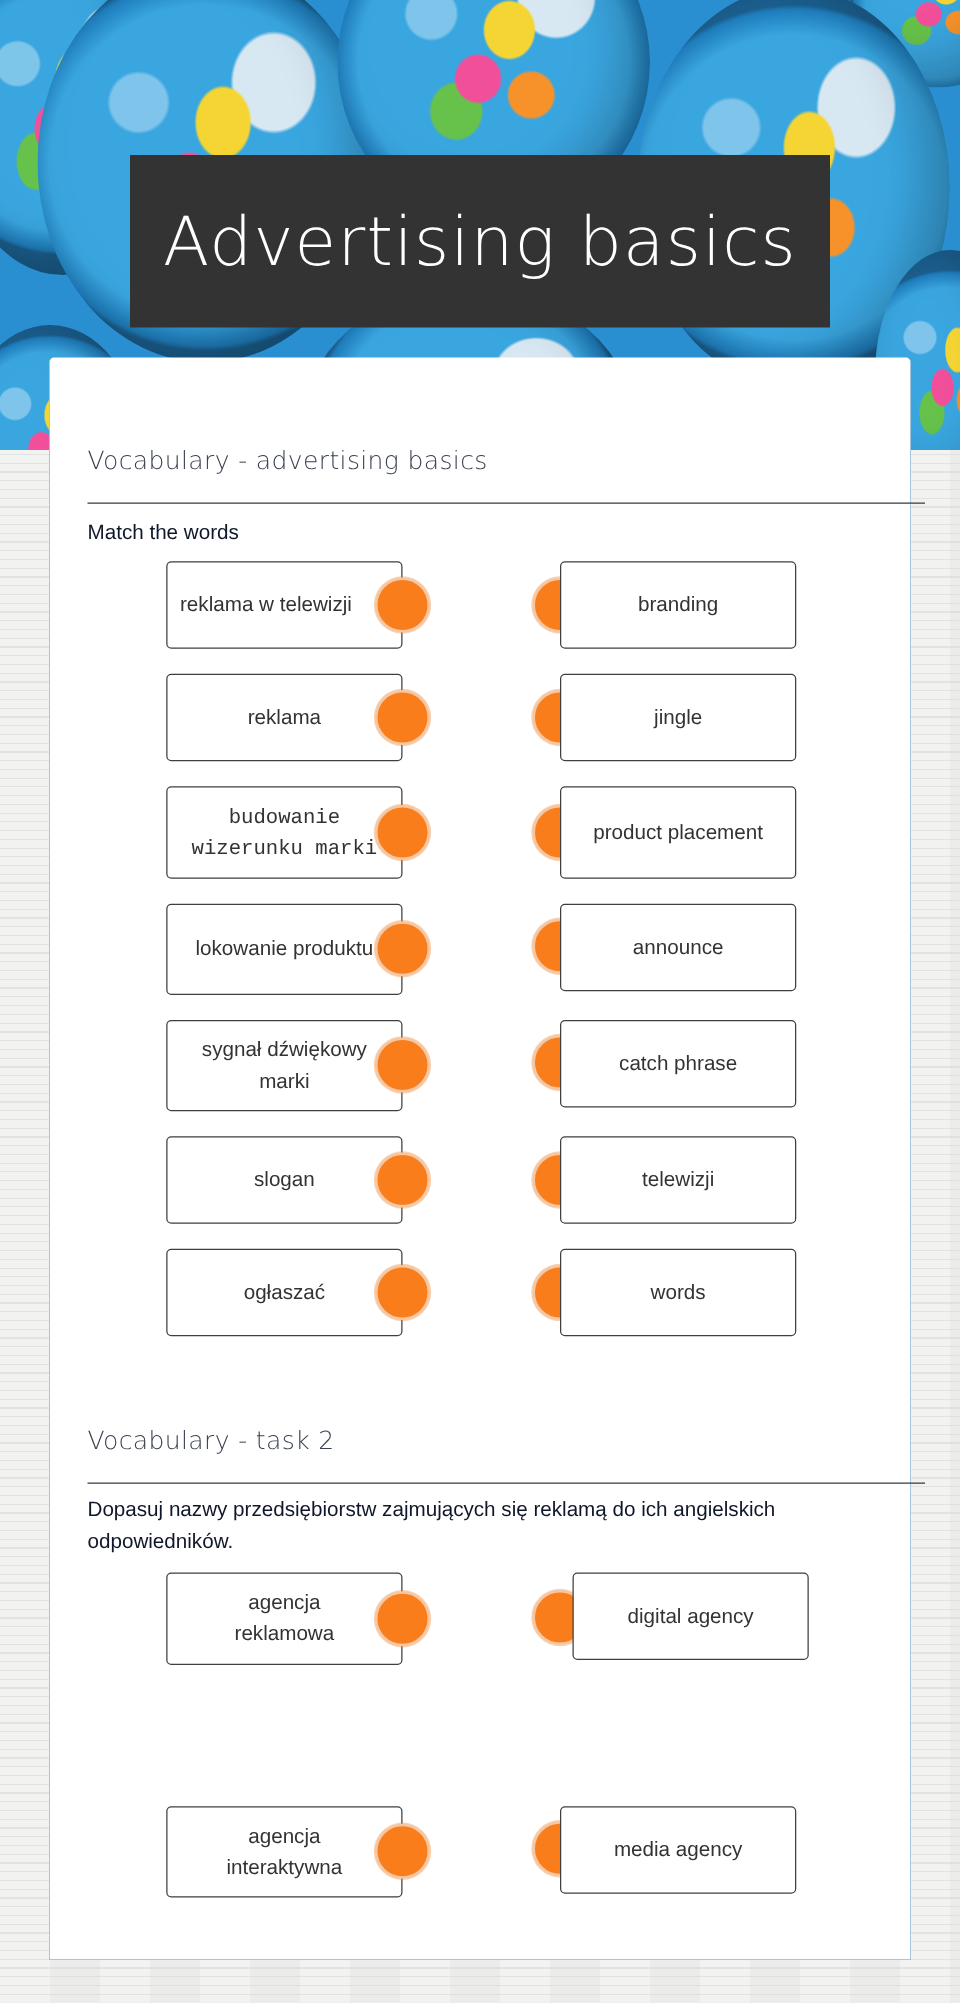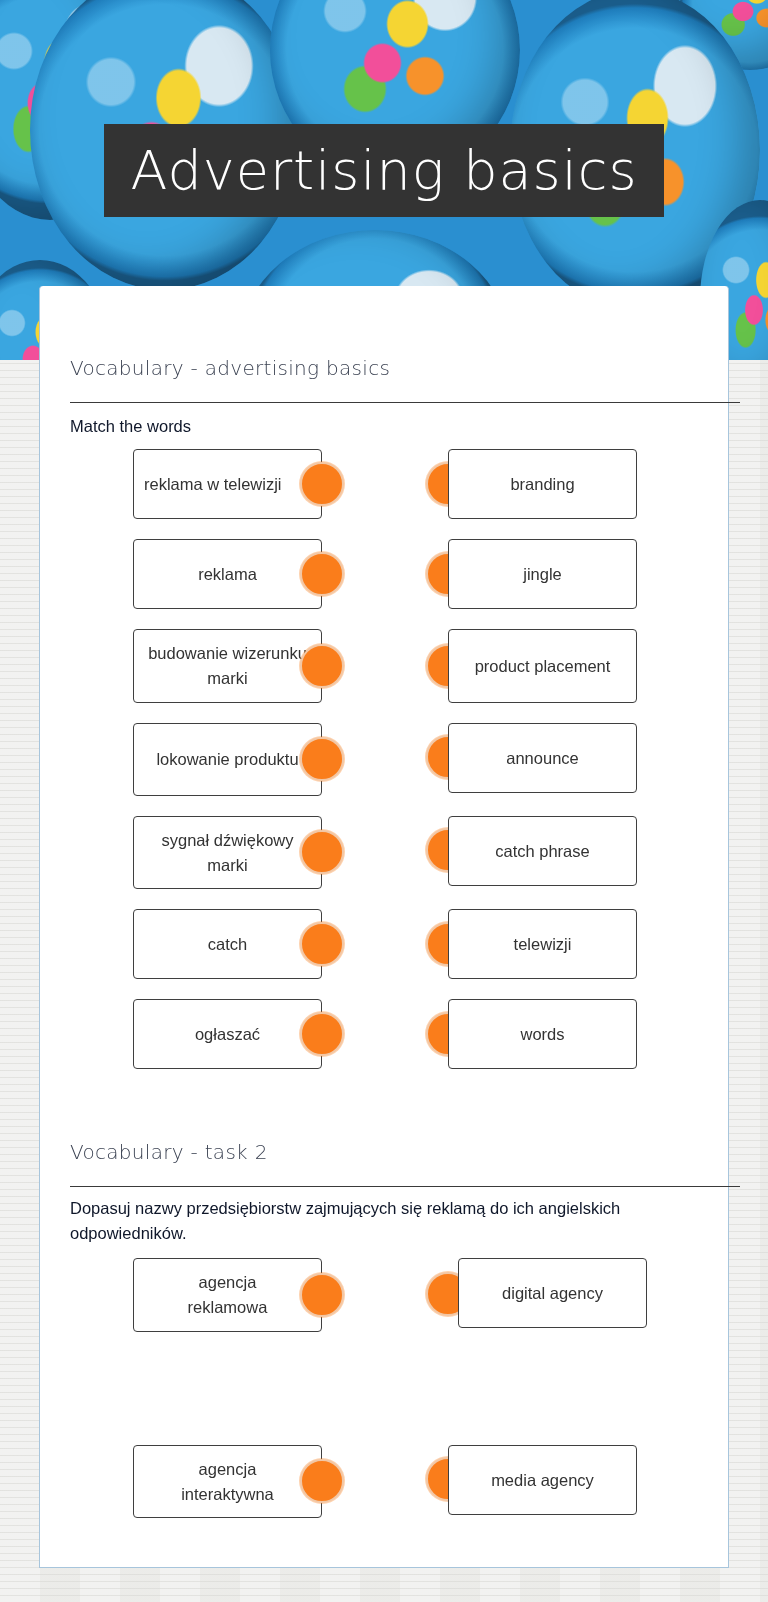--- a/index.html
+++ b/index.html
@@ -35,21 +35,21 @@
   .g1 { left: -40px; top: -40px; width: 180px; height: 260px; }
   .g2 { left: 30px; top: -30px; width: 270px; height: 320px; }
   .g3 { left: 270px; top: -80px; width: 250px; height: 260px; }
   .g4 { left: 510px; top: -10px; width: 250px; height: 320px; }
   .g5 { left: 240px; top: 230px; width: 270px; height: 230px; }
   .g6 { left: -30px; top: 260px; width: 140px; height: 180px; }
   .g7 { left: 700px; top: 200px; width: 120px; height: 200px; }
   .g8 { left: 680px; top: -60px; width: 140px; height: 130px; }
 
   .title-box {
-    position: absolute; left: 104px; top: 124px; width: 560px; height: 93px;
+    position: absolute; left: 104px; top: 124px; width: 560px; height: 138px;
     background: #333333;
     display: flex; align-items: center; justify-content: center;
   }
   .title-text {
     color: #ffffff;
     font-family: "DejaVu Sans", sans-serif;
     font-weight: 300;
     font-size: 54px;
     letter-spacing: 1px;
   }
@@ -141,21 +141,21 @@
         <span>reklama</span>
       </div>
     <div class="dot left" style="top:13px;"></div>
     <div class="dot right" style="top:13px;"></div>
     <div class="box right" style="top:0;height:70px;">
         <span>jingle</span>
       </div>
   </div>
 
   <div class="match-row" style="top:343px;height:74px;">
-    <div class="box left" style="top:0;height:74px;">
+    <div class="box left" style="top:0;height:74px;font-family:Liberation Mono, monospace;">
         <span>budowanie wizerunku marki</span>
       </div>
     <div class="dot left" style="top:15px;"></div>
     <div class="dot right" style="top:15px;"></div>
     <div class="box right" style="top:0;height:74px;">
         <span>product placement</span>
       </div>
   </div>
 
   <div class="match-row" style="top:437px;height:73px;">
@@ -175,21 +175,21 @@
       </div>
     <div class="dot left" style="top:14px;"></div>
     <div class="dot right" style="top:12px;"></div>
     <div class="box right" style="top:0;height:70px;">
         <span>catch phrase</span>
       </div>
   </div>
 
   <div class="match-row" style="top:623px;height:70px;">
     <div class="box left" style="top:0;height:70px;">
-        <span>catch</span>
+        <span>slogan</span>
       </div>
     <div class="dot left" style="top:13px;"></div>
     <div class="dot right" style="top:13px;"></div>
     <div class="box right" style="top:0;height:70px;">
         <span>telewizji</span>
       </div>
   </div>
 
   <div class="match-row" style="top:713px;height:70px;">
     <div class="box left" style="top:0;height:70px;">

